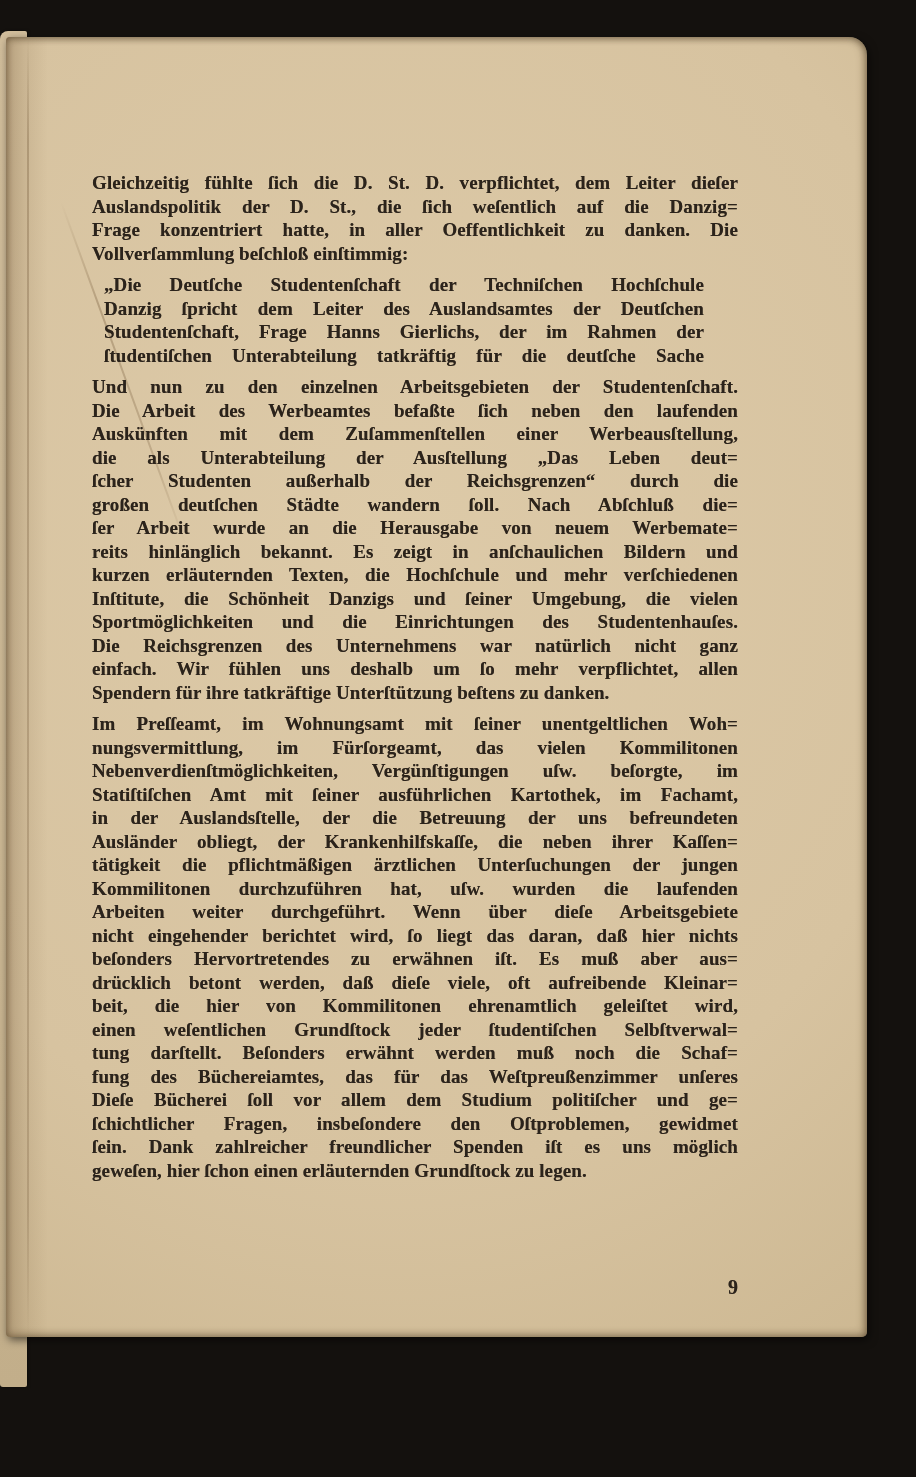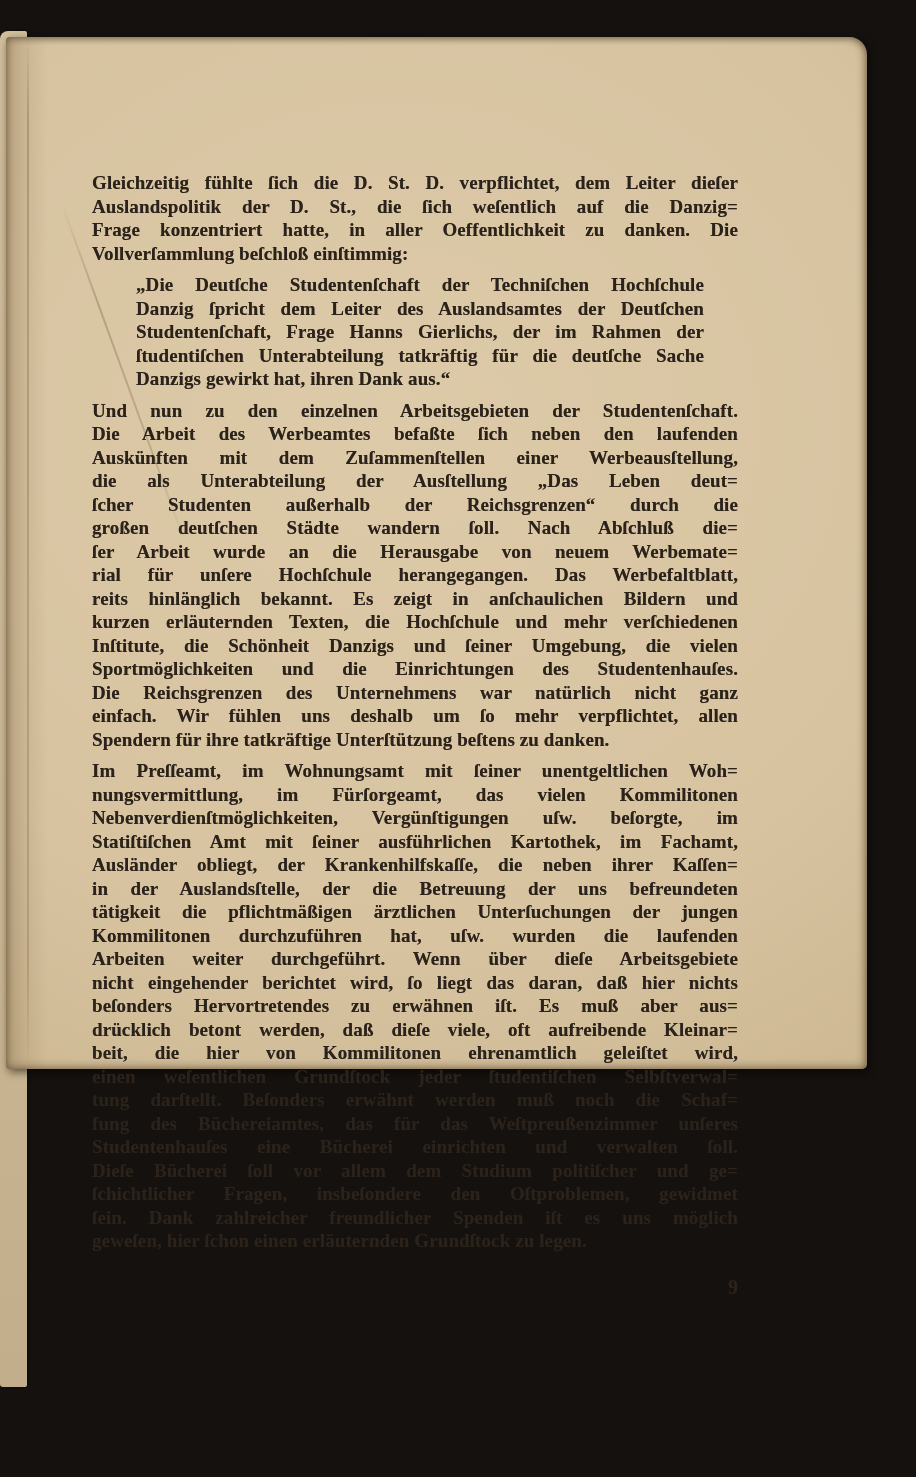--- a/index.html
+++ b/index.html
@@ -22,21 +22,21 @@
     position: absolute; left: 0; top: 31px;
     width: 27px; height: 1356px;
     background: linear-gradient(180deg, #d2be9c 0%, #cbb793 60%, #c2ae8a 100%);
     border-radius: 8px 2px 2px 3px;
     box-shadow: 1px 0 3px rgba(0,0,0,.45);
   }
 
   
   .page {
     position: absolute; left: 6px; top: 37px;
-    width: 861px; height: 1032px;
+    width: 861px; height: 1300px;
     background: radial-gradient(120% 90% at 45% 38%,
       #ddcaa8 0%, #d7c3a0 55%, #ccb791 86%, #c1ab85 100%);
     border-radius: 4px 18px 5px 4px;
     box-shadow:
       inset 0 2px 6px rgba(40,25,10,.35),
       inset -3px 0 10px rgba(60,40,20,.22),
       inset 0 -2px 8px rgba(50,32,15,.28),
       2px 3px 9px rgba(0,0,0,.55);
   }
 
@@ -72,21 +72,21 @@
     position: absolute; left: 86px; top: 134px; width: 646px;
     color: var(--ink);
     font-weight: bold;
     font-size: 19px;
     line-height: 23.5px;
     letter-spacing: 0.1px;
     text-shadow: 0 0 0.5px rgba(43,35,27,.55);
   }
   .para { margin: 0; }
   .para + .para { margin-top: 8px; }
-  .para.quote { margin-left: 44px; margin-right: 34px; }
+  .para.quote { margin-left: 12px; margin-right: 34px; }
   .line {
     text-align: justify;
     text-align-last: justify;
     overflow: hidden;
     white-space: normal;
   }
   .line.end { text-align-last: left; }
 
   .pagenum {
     position: absolute; left: 86px; top: 1238px; width: 646px;
@@ -110,57 +110,54 @@
           <div class="line">Gleichzeitig fühlte ſich die D. St. D. verpflichtet, dem Leiter dieſer</div>
           <div class="line">Auslandspolitik der D. St., die ſich weſentlich auf die Danzig=</div>
           <div class="line">Frage konzentriert hatte, in aller Oeffentlichkeit zu danken.  Die</div>
           <div class="line end">Vollverſammlung beſchloß einſtimmig:</div>
         </div>
         <div class="para quote">
           <div class="line">„Die Deutſche Studentenſchaft der Techniſchen Hochſchule</div>
           <div class="line">Danzig ſpricht dem Leiter des Auslandsamtes der Deutſchen</div>
           <div class="line">Studentenſchaft, Frage Hanns Gierlichs, der im Rahmen der</div>
           <div class="line">ſtudentiſchen Unterabteilung tatkräftig für die deutſche Sache</div>
-          <div class="line end">Danzigs gewirkt hat, ihren Dank aus.“</div>
         </div>
         <div class="para body">
           <div class="line">Und nun zu den einzelnen Arbeitsgebieten der Studentenſchaft.</div>
           <div class="line">Die Arbeit des Werbeamtes befaßte ſich neben den laufenden</div>
           <div class="line">Auskünften mit dem Zuſammenſtellen einer Werbeausſtellung,</div>
           <div class="line">die als Unterabteilung der Ausſtellung „Das Leben deut=</div>
           <div class="line">ſcher Studenten außerhalb der Reichsgrenzen“ durch die</div>
           <div class="line">großen deutſchen Städte wandern ſoll. Nach Abſchluß die=</div>
           <div class="line">ſer Arbeit wurde an die Herausgabe von neuem Werbemate=</div>
-          <div class="line">rial für unſere Hochſchule herangegangen. Das Werbefaltblatt,</div>
           <div class="line">reits hinlänglich bekannt. Es zeigt in anſchaulichen Bildern und</div>
           <div class="line">kurzen erläuternden Texten, die Hochſchule und mehr verſchiedenen</div>
           <div class="line">Inſtitute, die Schönheit Danzigs und ſeiner Umgebung, die vielen</div>
           <div class="line">Sportmöglichkeiten und die Einrichtungen des Studentenhauſes.</div>
           <div class="line">Die Reichsgrenzen des Unternehmens war natürlich nicht ganz</div>
           <div class="line">einfach. Wir fühlen uns deshalb um ſo mehr verpflichtet, allen</div>
           <div class="line end">Spendern für ihre tatkräftige Unterſtützung beſtens zu danken.</div>
         </div>
         <div class="para body">
           <div class="line">Im Preſſeamt, im Wohnungsamt mit ſeiner unentgeltlichen Woh=</div>
           <div class="line">nungsvermittlung, im Fürſorgeamt, das vielen Kommilitonen</div>
           <div class="line">Nebenverdienſtmöglichkeiten, Vergünſtigungen uſw. beſorgte, im</div>
           <div class="line">Statiſtiſchen Amt mit ſeiner ausführlichen Kartothek, im Fachamt,</div>
+          <div class="line">in der Auslandsſtelle, der die Betreuung der uns befreundeten</div>
           <div class="line">Ausländer obliegt, der Krankenhilfskaſſe, die neben ihrer Kaſſen=</div>
-          <div class="line">in der Auslandsſtelle, der die Betreuung der uns befreundeten</div>
           <div class="line">tätigkeit die pflichtmäßigen ärztlichen Unterſuchungen der jungen</div>
           <div class="line">Kommilitonen durchzuführen hat, uſw. wurden die laufenden</div>
           <div class="line">Arbeiten weiter durchgeführt. Wenn über dieſe Arbeitsgebiete</div>
           <div class="line">nicht eingehender berichtet wird, ſo liegt das daran, daß hier nichts</div>
           <div class="line">beſonders Hervortretendes zu erwähnen iſt. Es muß aber aus=</div>
           <div class="line">drücklich betont werden, daß dieſe viele, oft aufreibende Kleinar=</div>
           <div class="line">beit, die hier von Kommilitonen ehrenamtlich geleiſtet wird,</div>
           <div class="line">einen weſentlichen Grundſtock jeder ſtudentiſchen Selbſtverwal=</div>
           <div class="line">tung darſtellt. Beſonders erwähnt werden muß noch die Schaf=</div>
           <div class="line">fung des Büchereiamtes, das für das Weſtpreußenzimmer unſeres</div>
-          <div class="line">Studentenhauſes eine Bücherei einrichten und verwalten ſoll.</div>
           <div class="line">Dieſe Bücherei ſoll vor allem dem Studium politiſcher und ge=</div>
           <div class="line">ſchichtlicher Fragen, insbeſondere den Oſtproblemen, gewidmet</div>
           <div class="line">ſein. Dank zahlreicher freundlicher Spenden iſt es uns möglich</div>
           <div class="line end">geweſen, hier ſchon einen erläuternden Grundſtock zu legen.</div>
         </div>
       </div>
     <div class="pagenum">9</div>
   </div>
 </div>
 

